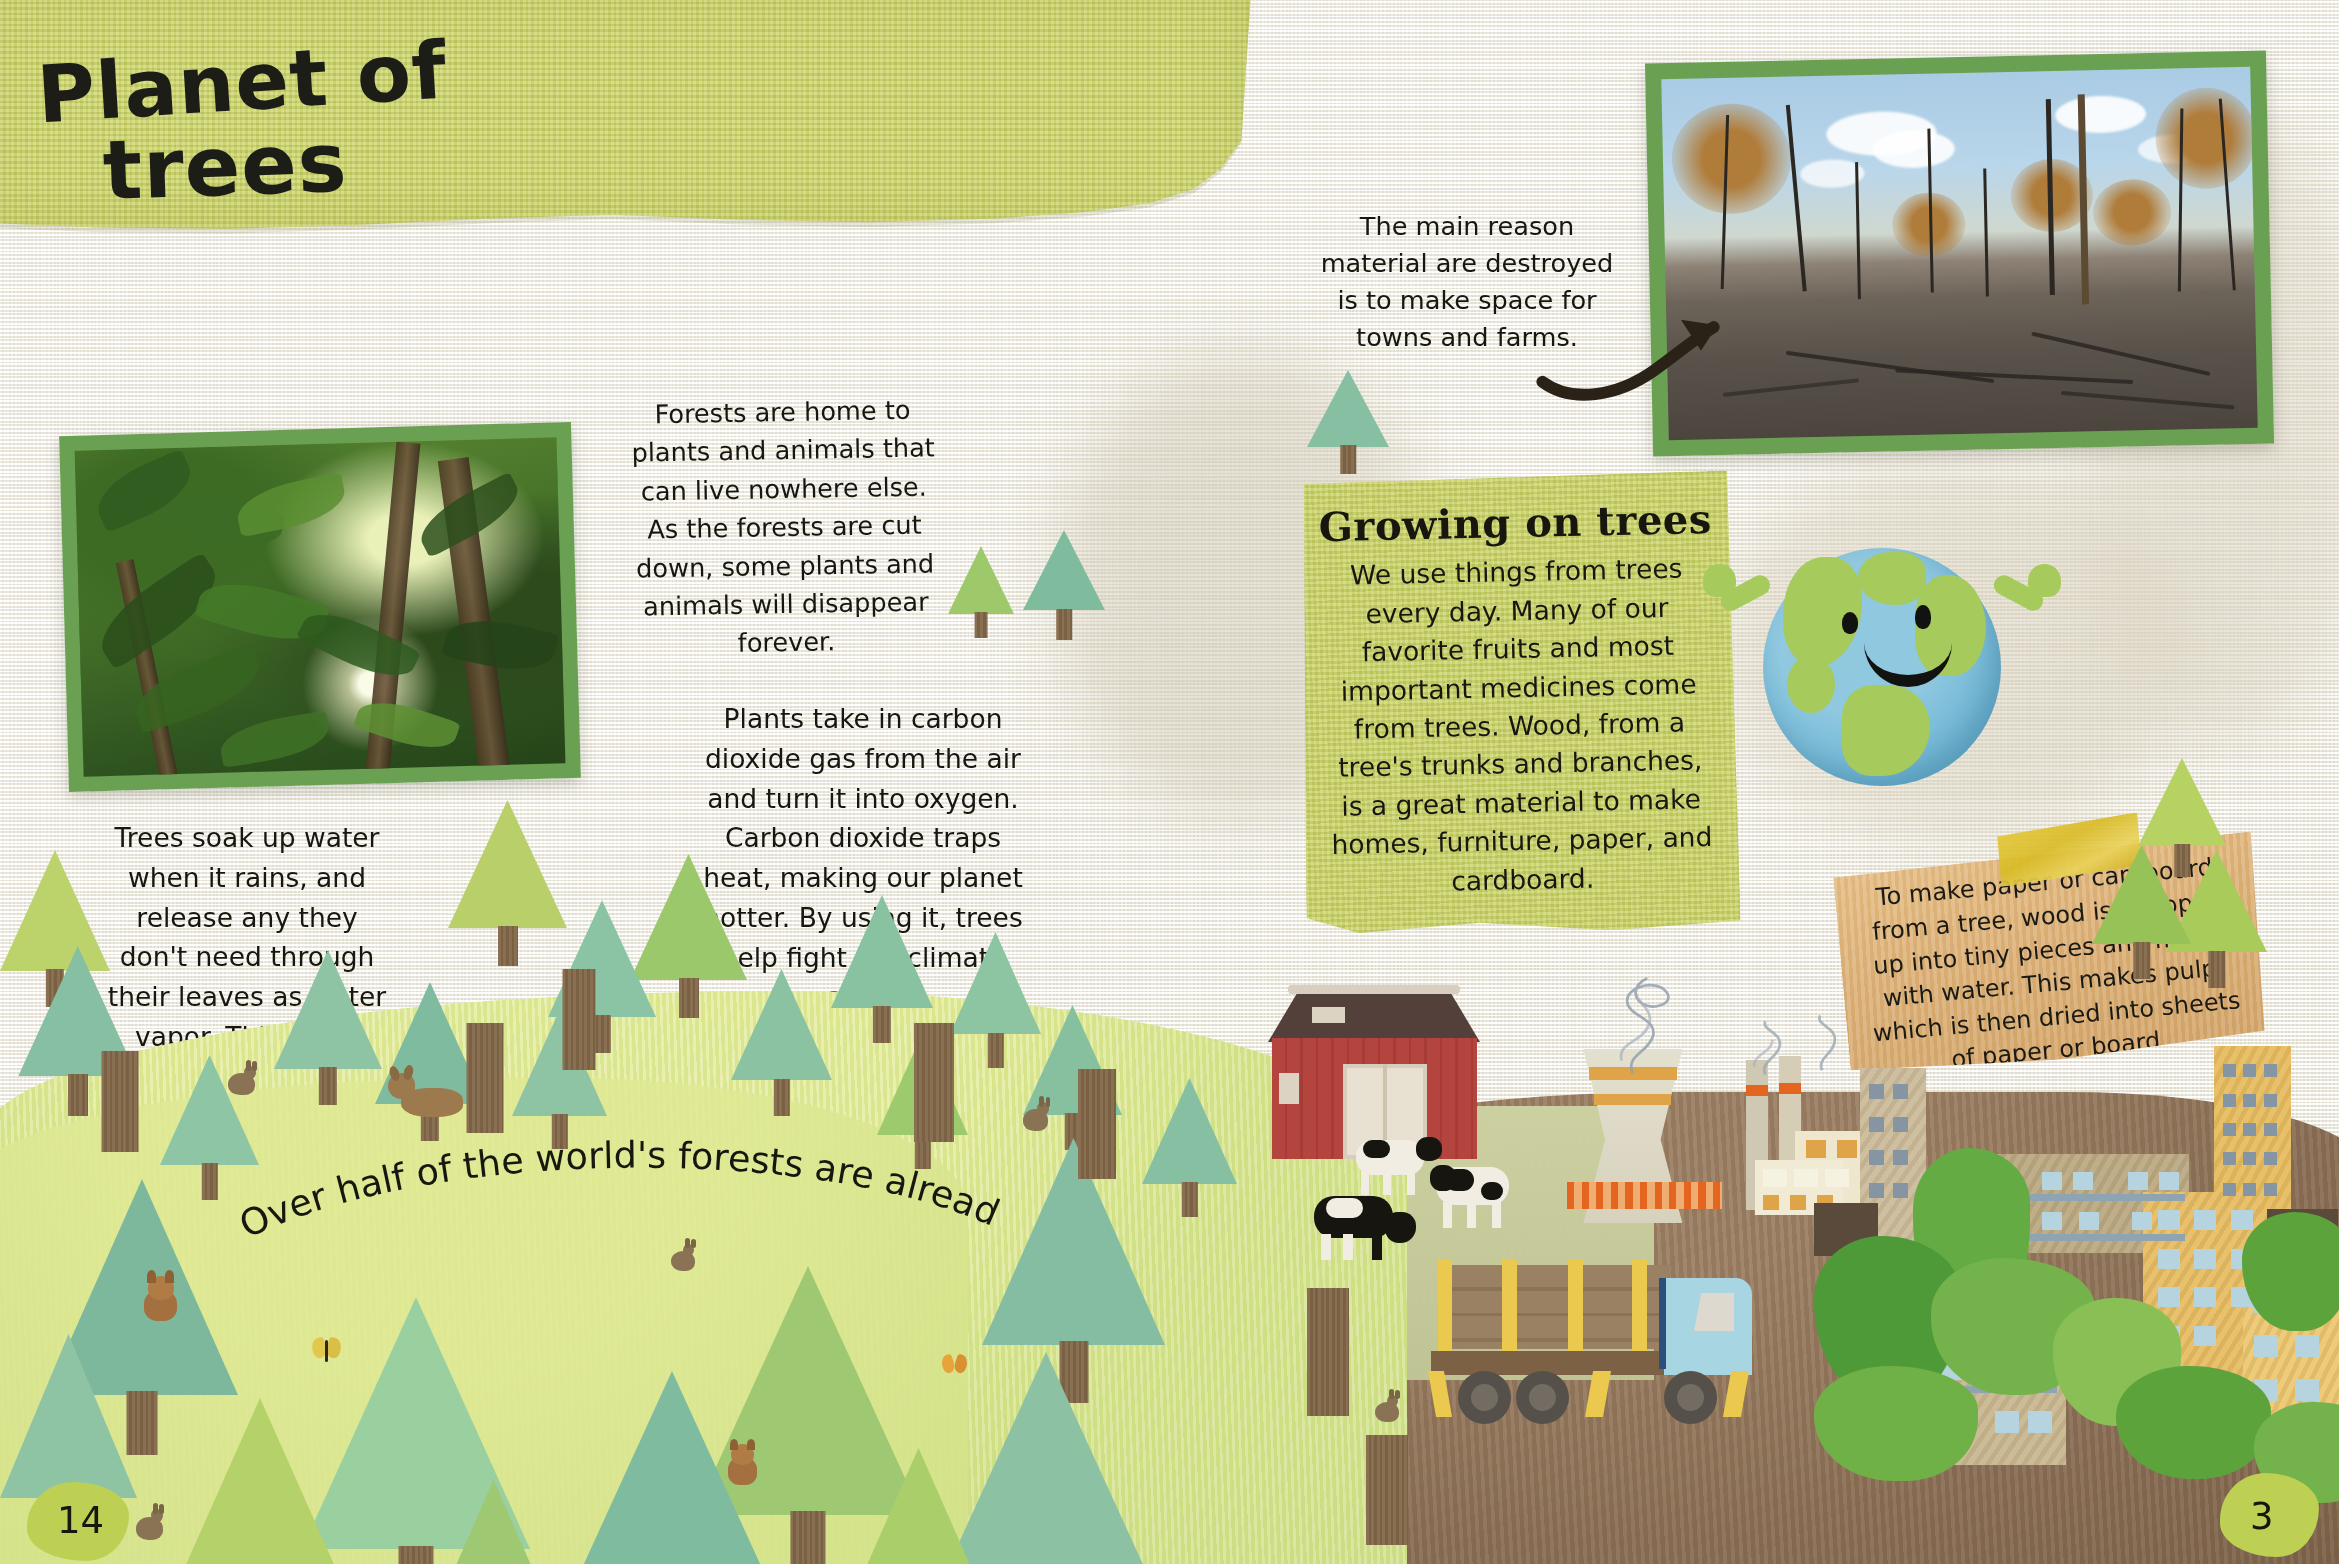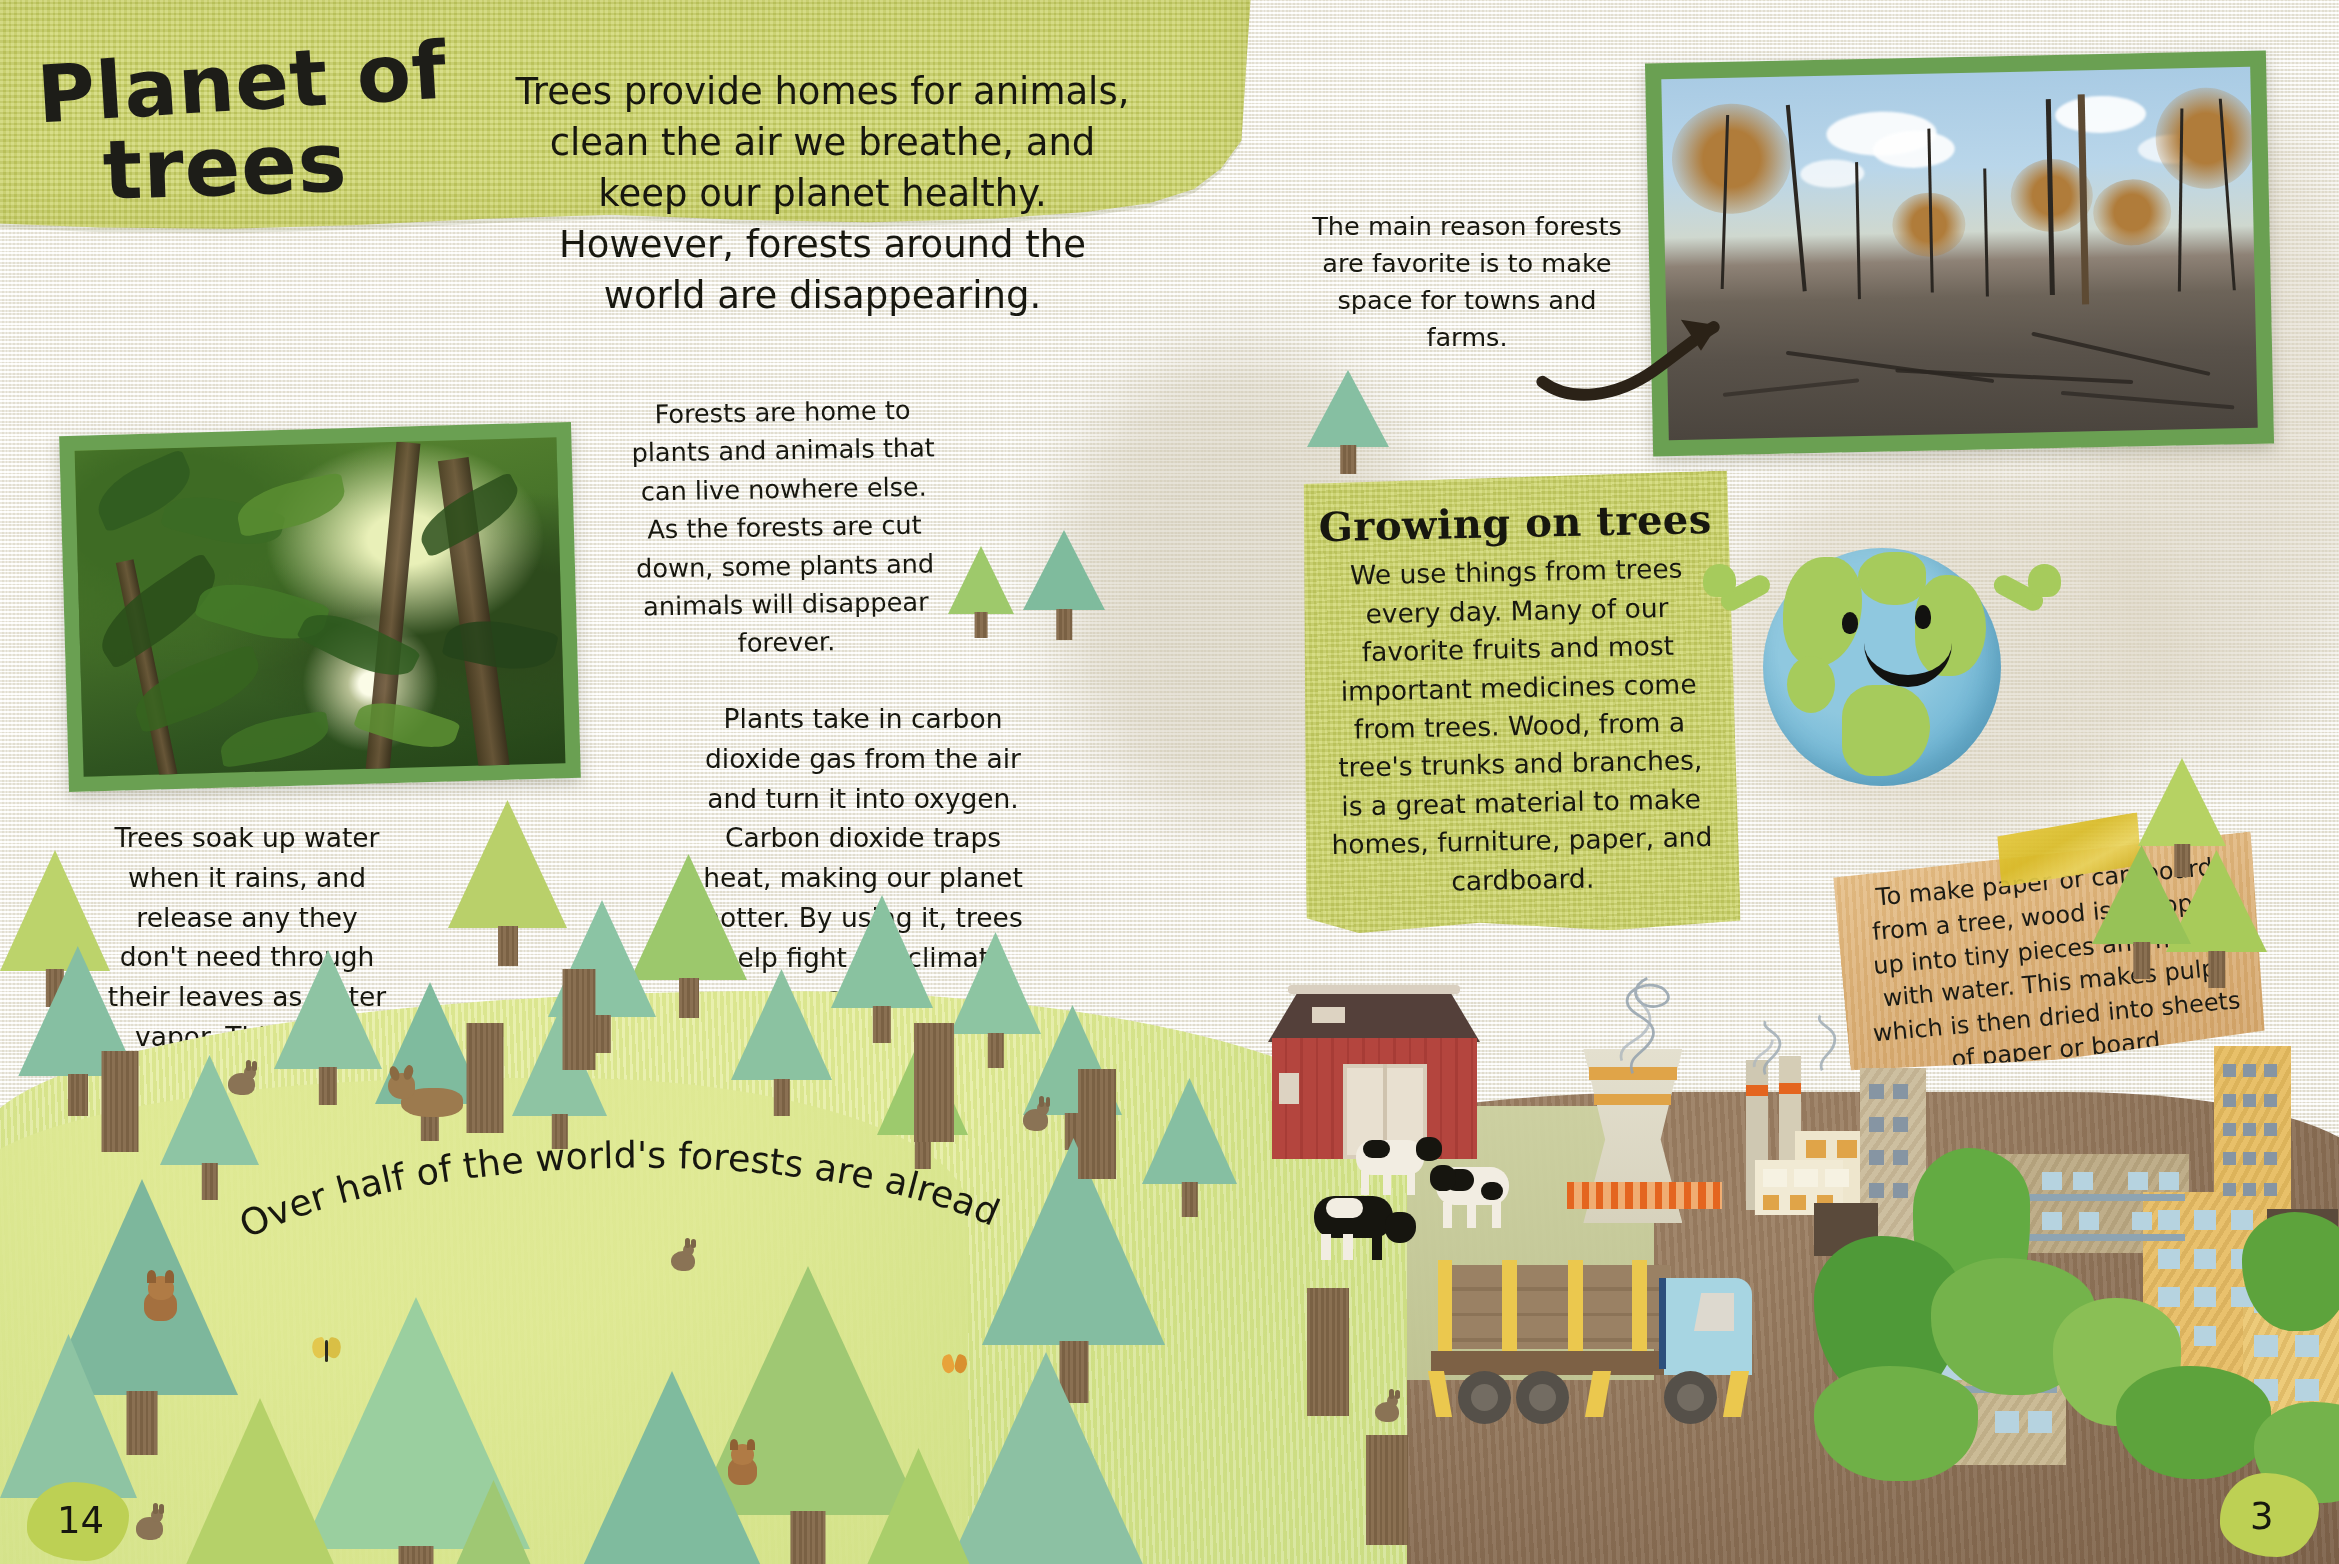--- a/index.html
+++ b/index.html
@@ -205,21 +205,20 @@
   <div class="paper-smudge" style="left:2083px;top:110px;width:292px;height:640px;background:#d8d0bd;"></div>
 
   <div class="banner-shadow"></div>
   <div class="banner"></div>
 
   <div class="title">
     <span class="l1">Planet of</span>
     <span class="l2">trees</span>
   </div>
 
-  <div class="intro">Trees provide homes for animals, clean the air we breathe, and keep our planet healthy. However, forests around the world are disappearing.</div>
 
   <div class="photo-frame" id="photo-burned">
     <div class="mat"></div>
     <div class="shot">
       <div class="cloud" style="left:164px;top:37px;width:110px;height:44px;"></div>
       <div class="cloud" style="left:210px;top:57px;width:82px;height:37px;"></div>
       <div class="cloud" style="left:393px;top:25.6px;width:91px;height:37px;"></div>
       <div class="cloud" style="left:137px;top:84px;width:64px;height:27.4px;opacity:.75;"></div>
       <div class="cloud" style="left:475px;top:66px;width:73px;height:29px;opacity:.7;"></div>
 
@@ -240,21 +239,21 @@
       <div class="dead-tree" style="left:320px;top:96px;height:128px;"></div>
 
       <div class="ash-line" style="left:119px;top:274px;width:210px;transform:rotate(9deg);"></div>
       <div class="ash-line" style="left:228px;top:294px;width:238px;transform:rotate(4deg);"></div>
       <div class="ash-line" style="left:365px;top:260px;width:183px;transform:rotate(14deg);"></div>
       <div class="ash-line" style="left:55px;top:315px;width:137px;transform:rotate(-5deg);opacity:.6;"></div>
       <div class="ash-line" style="left:393px;top:320px;width:174px;transform:rotate(6deg);opacity:.7;"></div>
     </div>
   </div>
 
-  <div class="note" style="left:1307px;top:208px;width:320px;text-align:center;font-size:25.6px;line-height:1.45;">The main reason forests are favorite is to make space for towns and farms.</div>
+  <div class="note" style="left:1307px;top:208px;width:320px;text-align:center;font-size:25.6px;line-height:1.45;">The main reason material are destroyed is to make space for towns and farms.</div>
 
   <svg class="hand-arrow" style="left:1535px;top:294px;width:228px;height:119px;" viewBox="0 0 250 130">
     <path d="M8,96 C40,120 90,112 130,84 C158,64 176,48 196,36" stroke="#2b2217" stroke-width="13" fill="none" stroke-linecap="round"></path>
     <path d="M200,34 L160,28 L182,62 Z" fill="#2b2217"></path>
   </svg>
 
   <div class="photo-frame" id="photo-rainforest">
     <div class="mat"></div>
     <div class="shot">
       <div class="trunkd" style="left:302px;top:0;width:24px;height:329px;transform:rotate(7deg);"></div>

